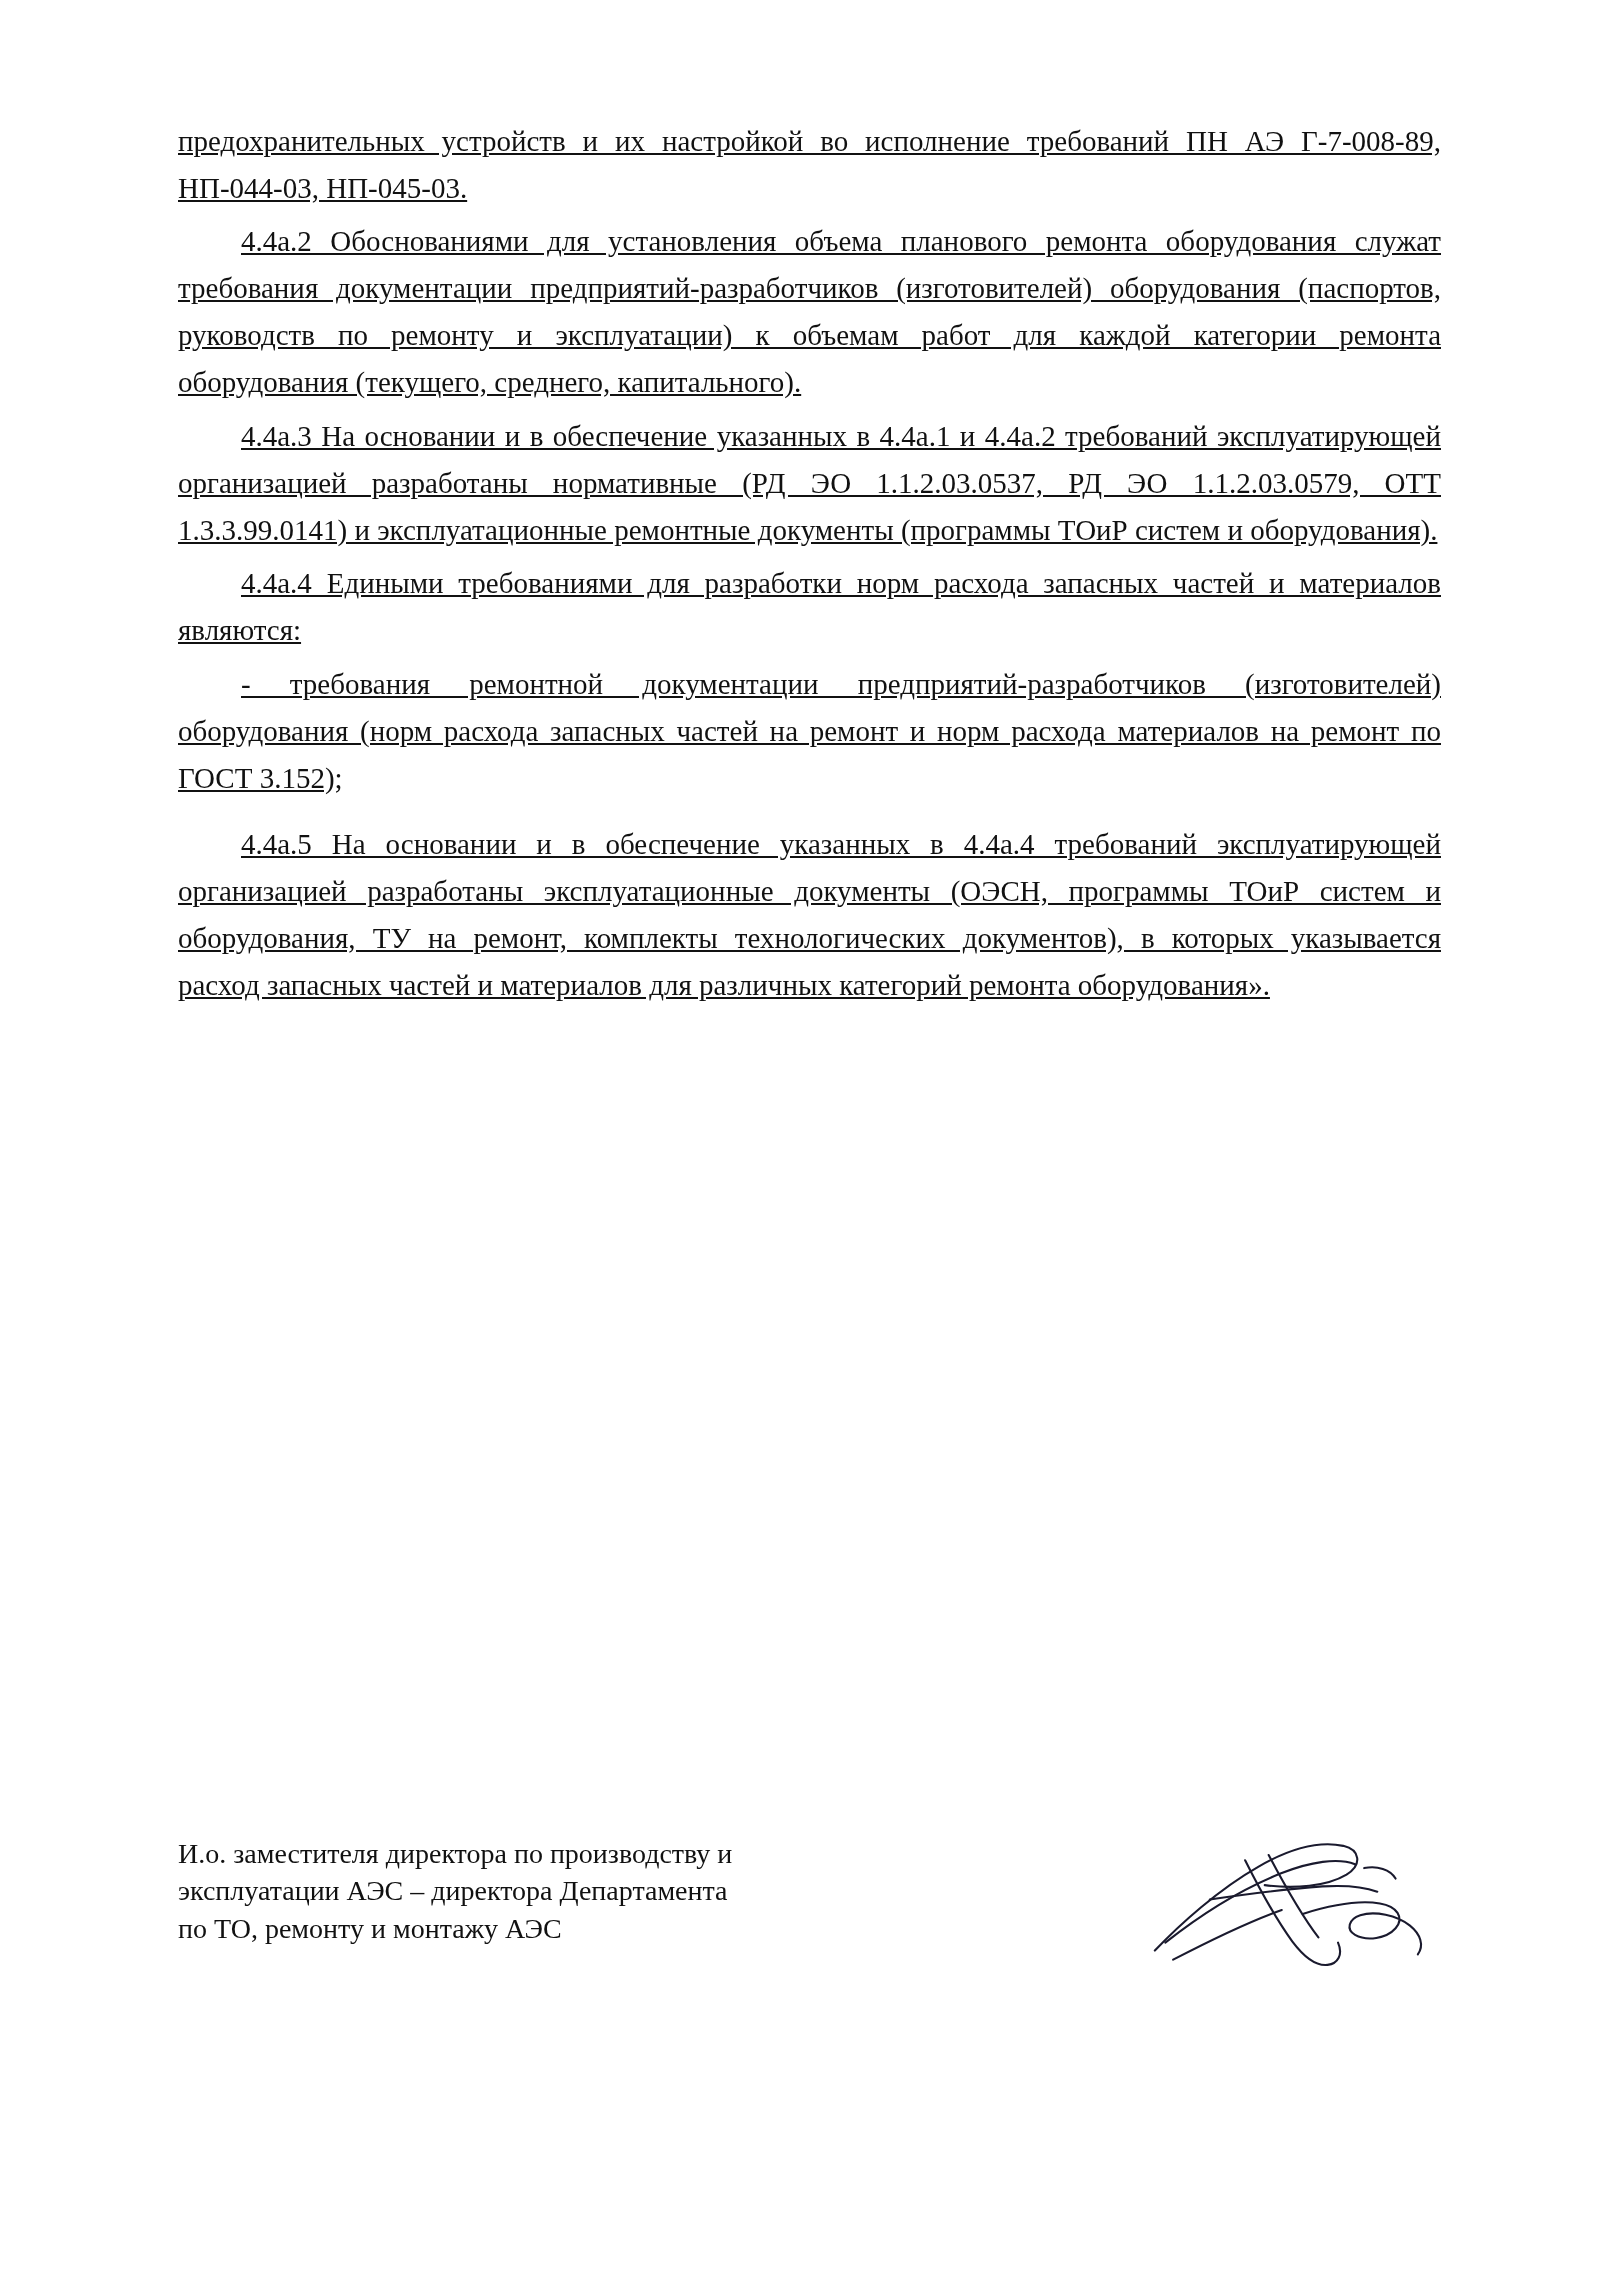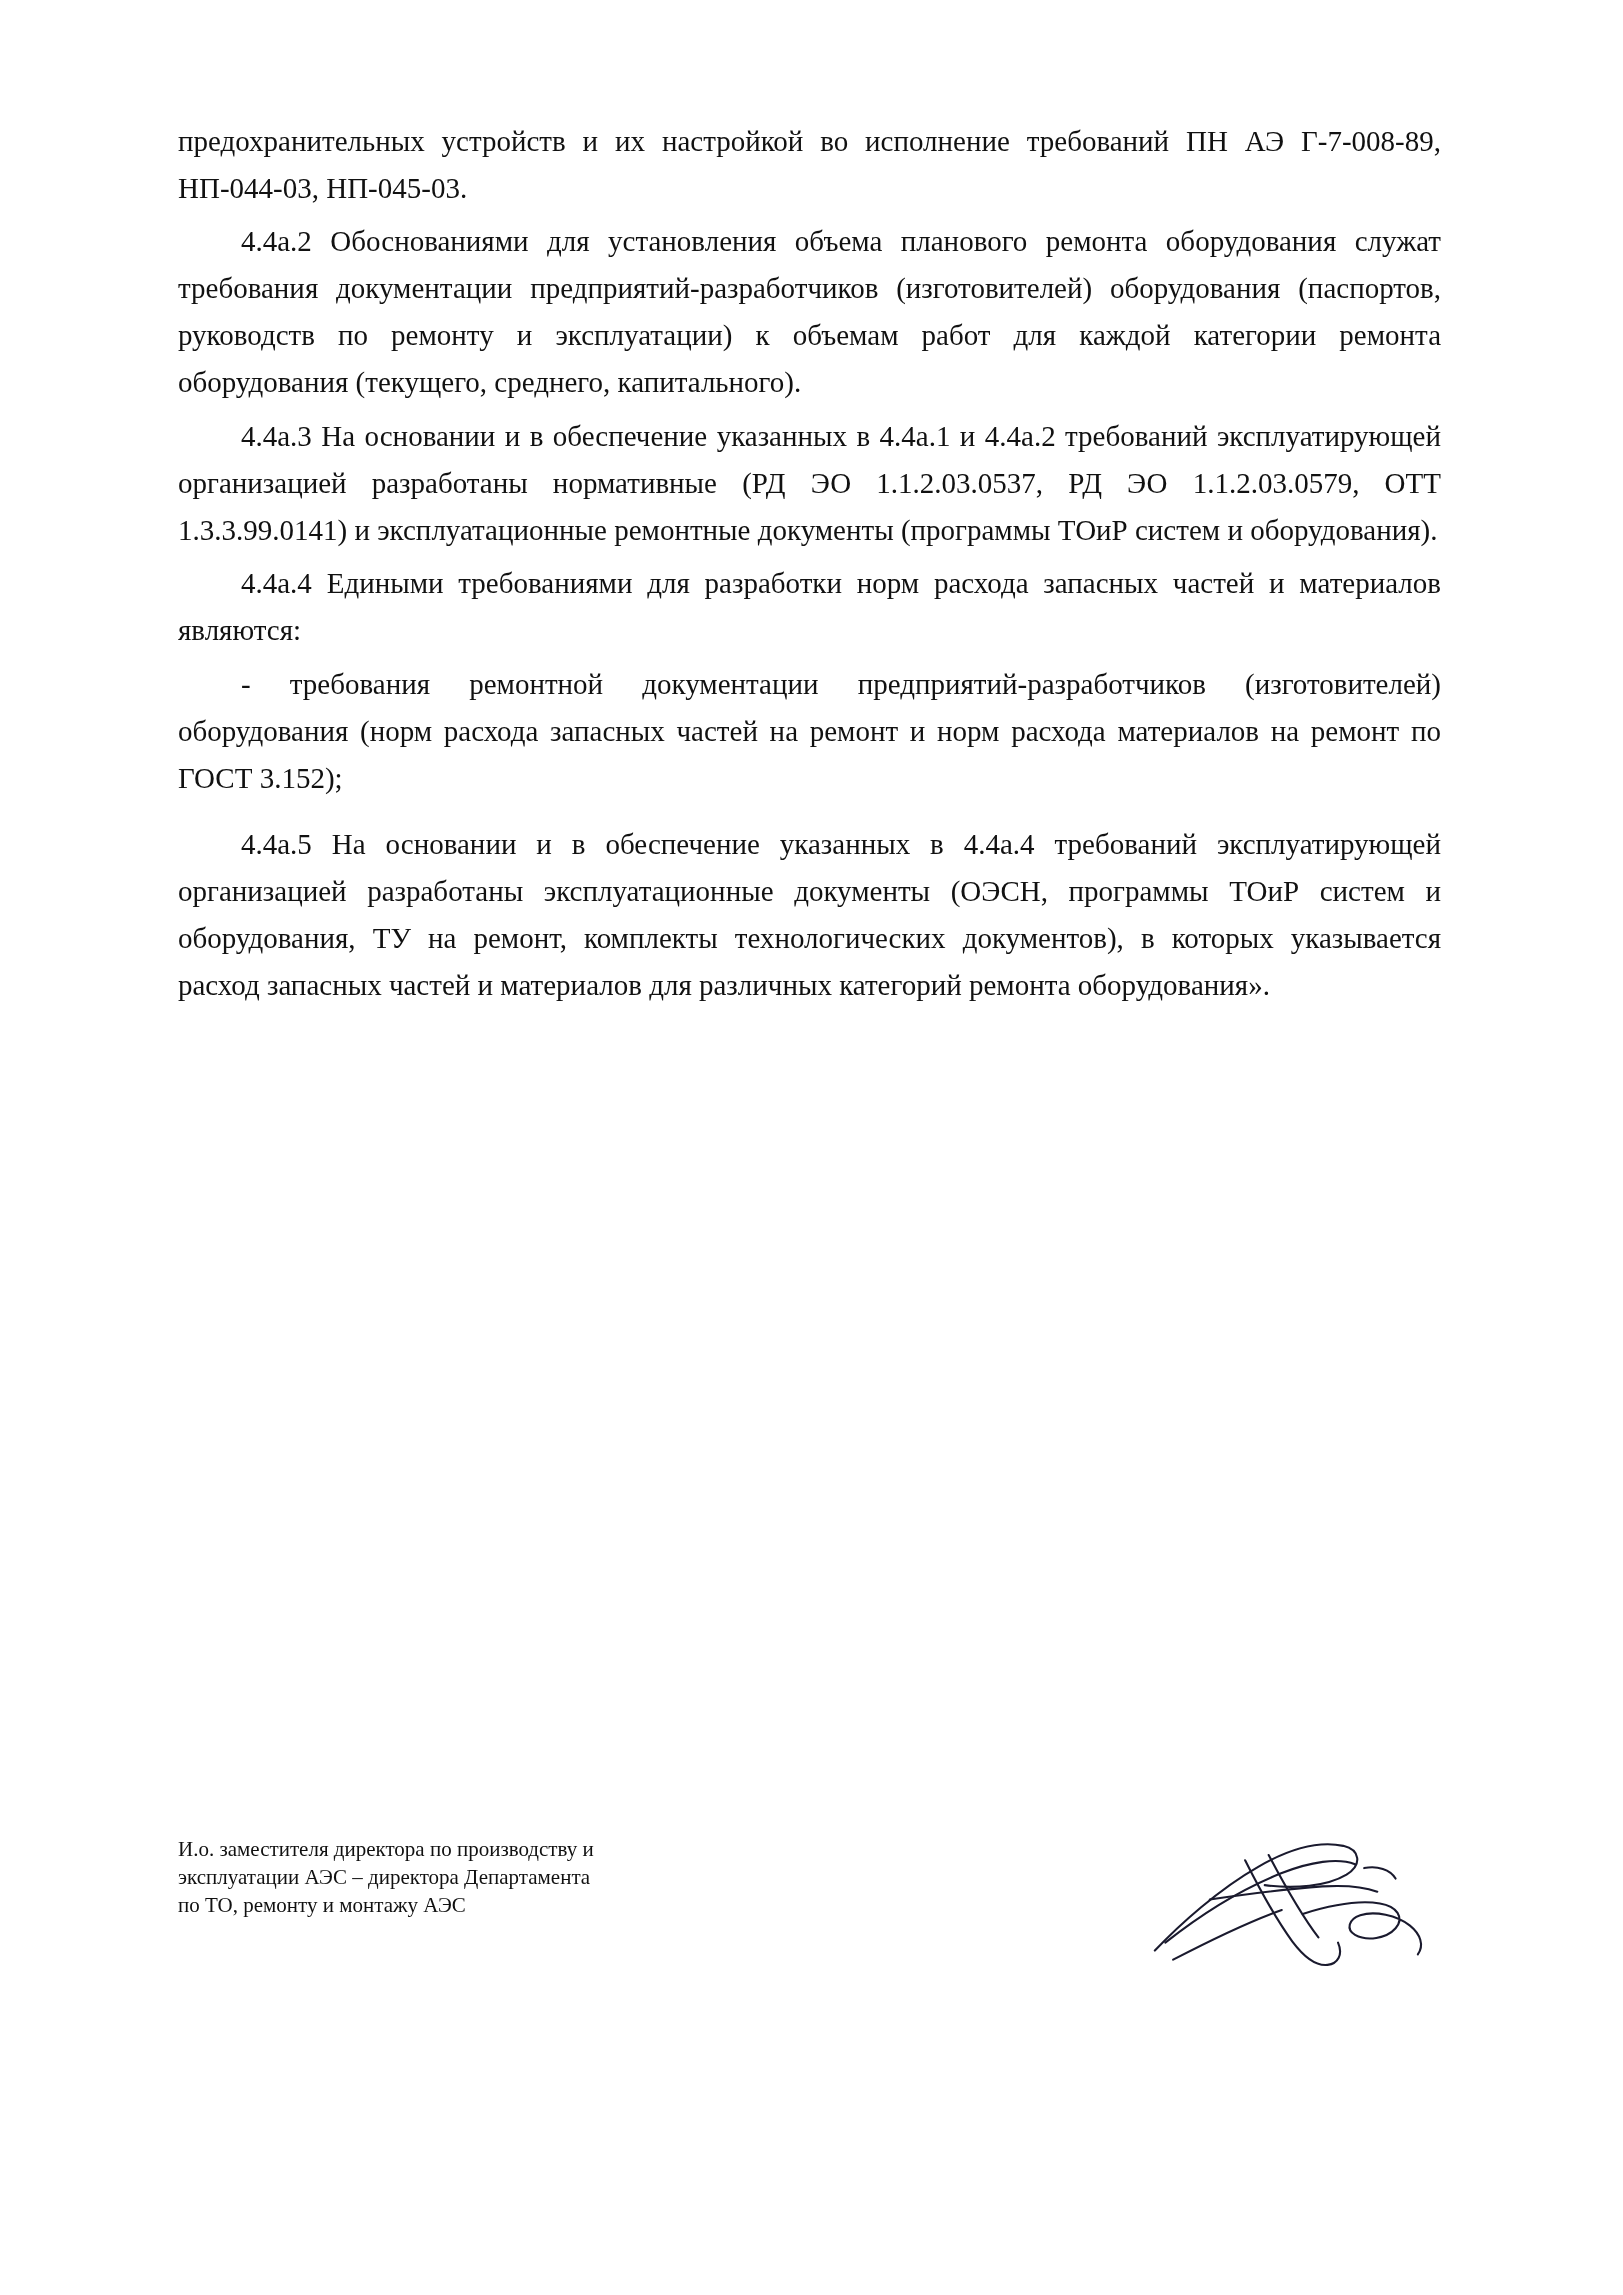--- a/index.html
+++ b/index.html
@@ -16,20 +16,21 @@
     width: 1623px;
     height: 2295px;
     background: #ffffff;
     overflow: hidden;
   }
   .content {
     position: absolute;
     left: 178px;
     top: 118px;
     width: 1263px;
+    text-decoration: underline;
   }
   p.para {
     margin: 0 0 0 0;
     font-size: 29px;
     line-height: 1.62;
     text-align: justify;
     text-justify: inter-word;
     hyphens: manual;
   }
   p.indent {
@@ -43,21 +44,21 @@
     left: 178px;
     top: 1832px;
     width: 1283px;
   }
   .sign-row {
     display: flex;
     align-items: flex-start;
     justify-content: space-between;
   }
   .sign-left {
-    font-size: 21px;
+    font-size: 28px;
     line-height: 1.34;
     white-space: pre-line;
     padding-top: 2.6px;
   }
   .sign-middle {
     position: relative;
     width: 314px;
     height: 151px;
     flex: 0 0 314px;
     margin-left: 13px;

